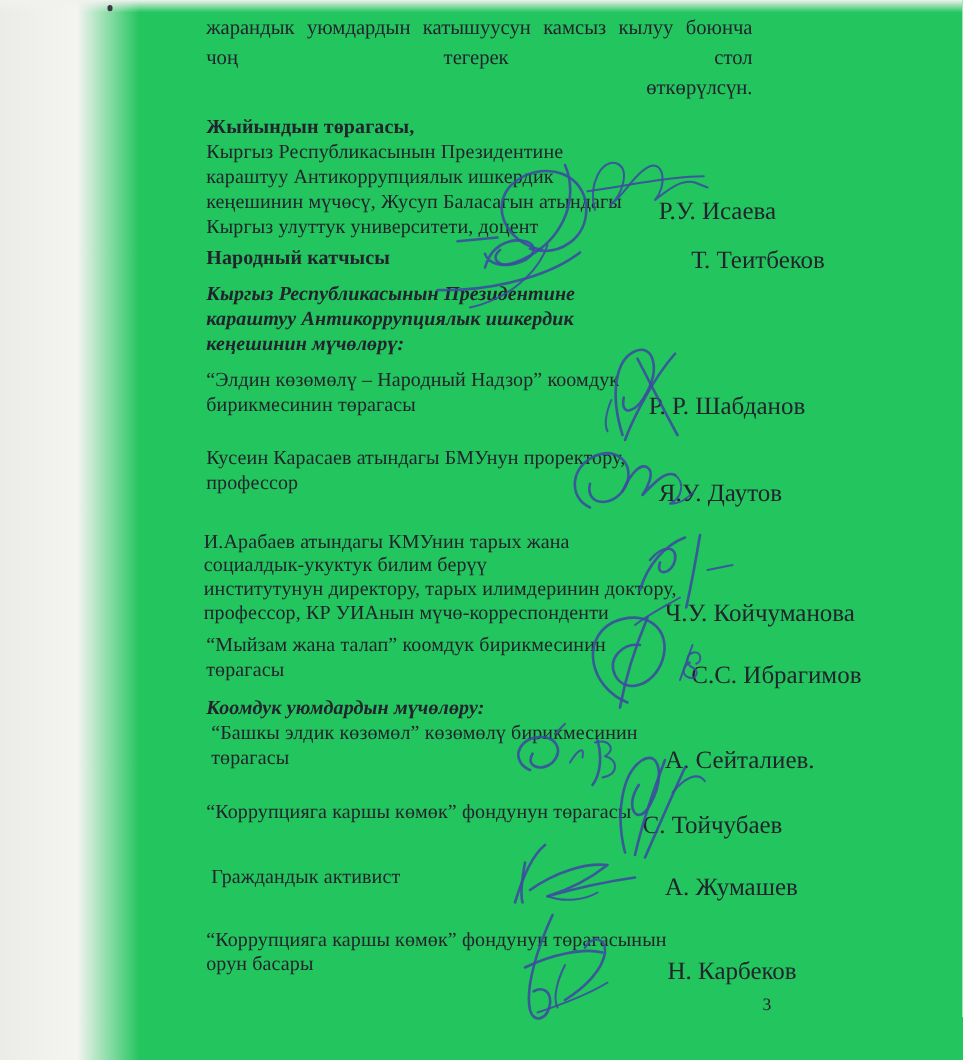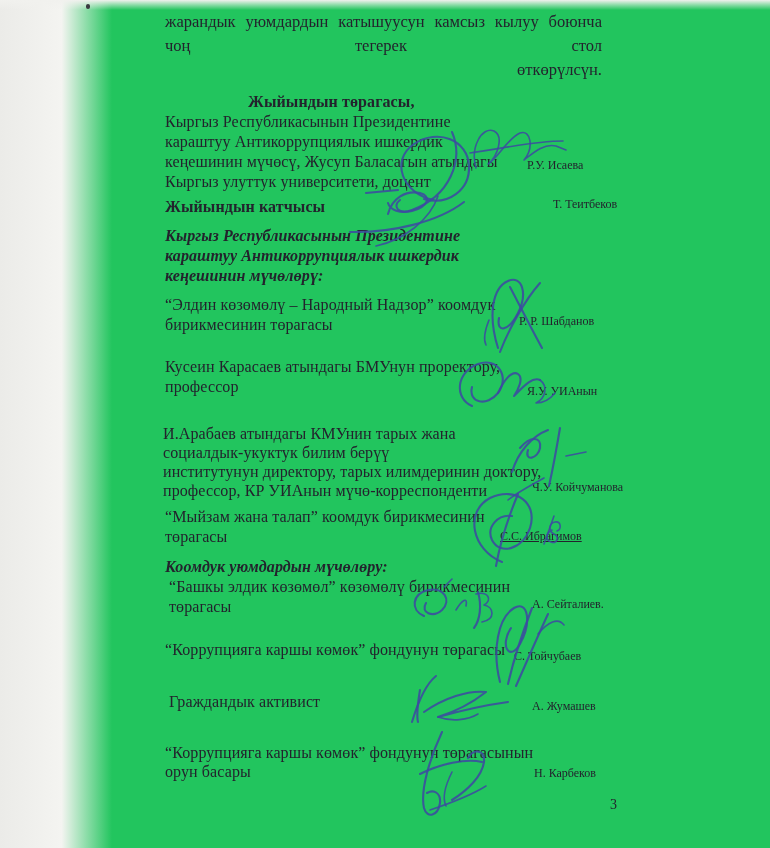--- a/index.html
+++ b/index.html
@@ -22,23 +22,23 @@
   .artifact-dot{
     position:absolute;left:86px;top:4px;width:4px;height:5px;
     background:#3a3a40;border-radius:2px;
   }
   .block{position:absolute;font-size:16px;line-height:20px;letter-spacing:.1px;}
   .block .ln{white-space:nowrap;}
   .tight .ln{line-height:19px;}
   .jpara{position:absolute;left:165px;top:10px;width:437px;font-size:16.5px;line-height:24px;}
   .jpara .jline{text-align:justify;text-align-last:justify;}
   .jpara .lastline{text-align:right;}
-  .b{font-weight:bold;text-align:center;}
+  .b{font-weight:bold;}
   .bi{font-weight:bold;font-style:italic;}
-  .name{position:absolute;font-size:12px;white-space:nowrap;}
+  .name{position:absolute;font-size:20px;white-space:nowrap;}
   .pageno{position:absolute;left:610px;top:797px;font-size:14px;}
   .sig-layer{position:absolute;left:0;top:0;pointer-events:none;}
   .sig-layer path{fill:none;stroke:#3c4ba0;stroke-width:2.1;stroke-linecap:round;stroke-linejoin:round;opacity:.88;}
   .sig-layer path.thin{stroke-width:1.6;}
 </style>
 </head>
 <body>
 
 <div class="page">
   <div class="edge-left"></div>
@@ -53,55 +53,55 @@
   <div class="block" style="left:165px;top:92px;">
     <div class="ln b">Жыйындын төрагасы,</div>
     <div class="ln">Кыргыз Республикасынын Президентине</div>
     <div class="ln">караштуу Антикоррупциялык ишкердик</div>
     <div class="ln">кеңешинин мүчөсү, Жусуп Баласагын атындагы</div>
     <div class="ln">Кыргыз улуттук  университети, доцент</div>
   </div>
   <div class="name" style="left:527px;top:158px;">Р.У. Исаева</div>
 
   <div class="block" style="left:165px;top:197px;">
-    <div class="ln b">Жыйындын катчысы</div>
+    <div class="ln b">Народный катчысы</div>
   </div>
   <div class="name" style="left:553px;top:197px;text-align:right;">Т. Теитбеков</div>
 
   <div class="block" style="left:165px;top:226px;">
     <div class="ln bi">Кыргыз Республикасынын Президентине</div>
     <div class="ln bi">караштуу Антикоррупциялык ишкердик</div>
     <div class="ln bi">кеңешинин мүчөлөрү:</div>
   </div>
 
   <div class="block" style="left:165px;top:295px;">
     <div class="ln">“Элдин көзөмөлү – Народный Надзор” коомдук</div>
     <div class="ln">бирикмесинин төрагасы</div>
   </div>
   <div class="name" style="left:519px;top:314px;">Р. Р. Шабданов</div>
 
   <div class="block" style="left:165px;top:357px;">
     <div class="ln">Кусеин Карасаев атындагы БМУнун проректору,</div>
     <div class="ln">профессор</div>
   </div>
-  <div class="name" style="left:527px;top:384px;">Я.У. УИАнын</div>
+  <div class="name" style="left:527px;top:384px;">Я.У. Даутов</div>
 
   <div class="block tight" style="left:163px;top:424px;">
     <div class="ln">И.Арабаев атындагы КМУнин тарых жана</div>
     <div class="ln">социалдык-укуктук билим берүү</div>
     <div class="ln">институтунун директору, тарых илимдеринин доктору,</div>
     <div class="ln">профессор,  КР УИАнын мүчө-корреспонденти</div>
   </div>
   <div class="name" style="left:532px;top:480px;">Ч.У. Койчуманова</div>
 
   <div class="block" style="left:165px;top:507px;">
     <div class="ln">“Мыйзам жана талап” коомдук бирикмесинин</div>
     <div class="ln">төрагасы</div>
   </div>
-  <div class="name" style="left:500px;top:529px;text-decoration:underline;">С.С. Ибрагимов</div>
+  <div class="name" style="left:553px;top:529px;">С.С. Ибрагимов</div>
 
   <div class="block" style="left:165px;top:557px;">
     <div class="ln bi">Коомдук уюмдардын мүчөлөру:</div>
   </div>
 
   <div class="block" style="left:169px;top:577px;">
     <div class="ln">“Башкы элдик көзөмөл” көзөмөлү бирикмесинин</div>
     <div class="ln">төрагасы</div>
   </div>
   <div class="name" style="left:532px;top:597px;">А. Сейталиев.</div>

